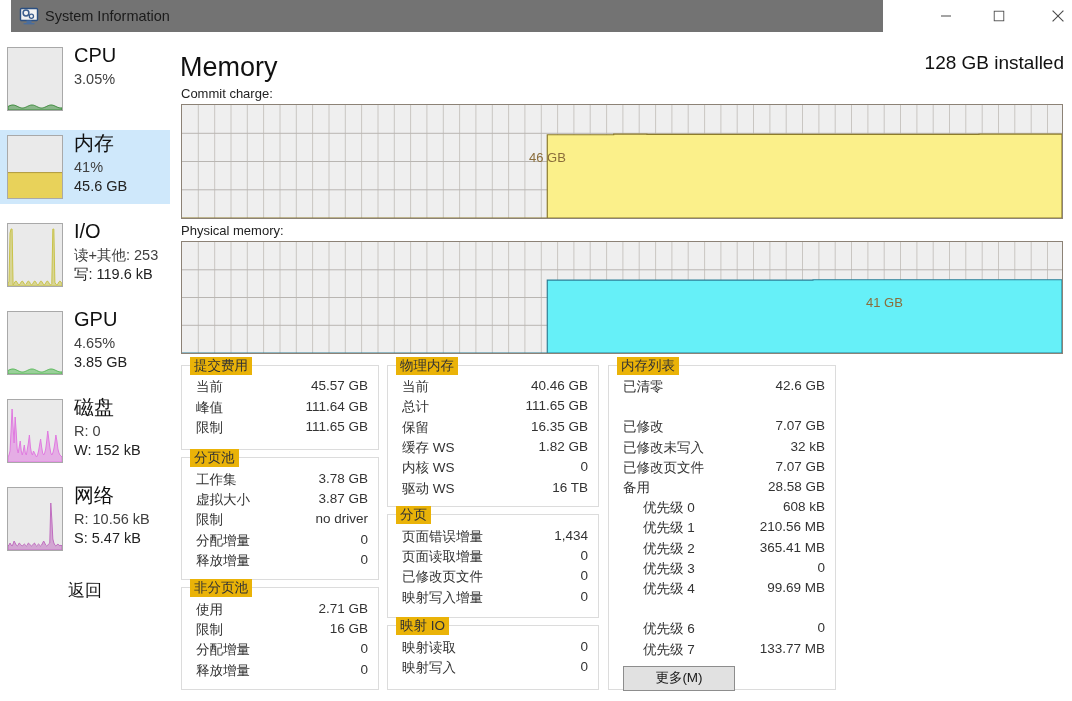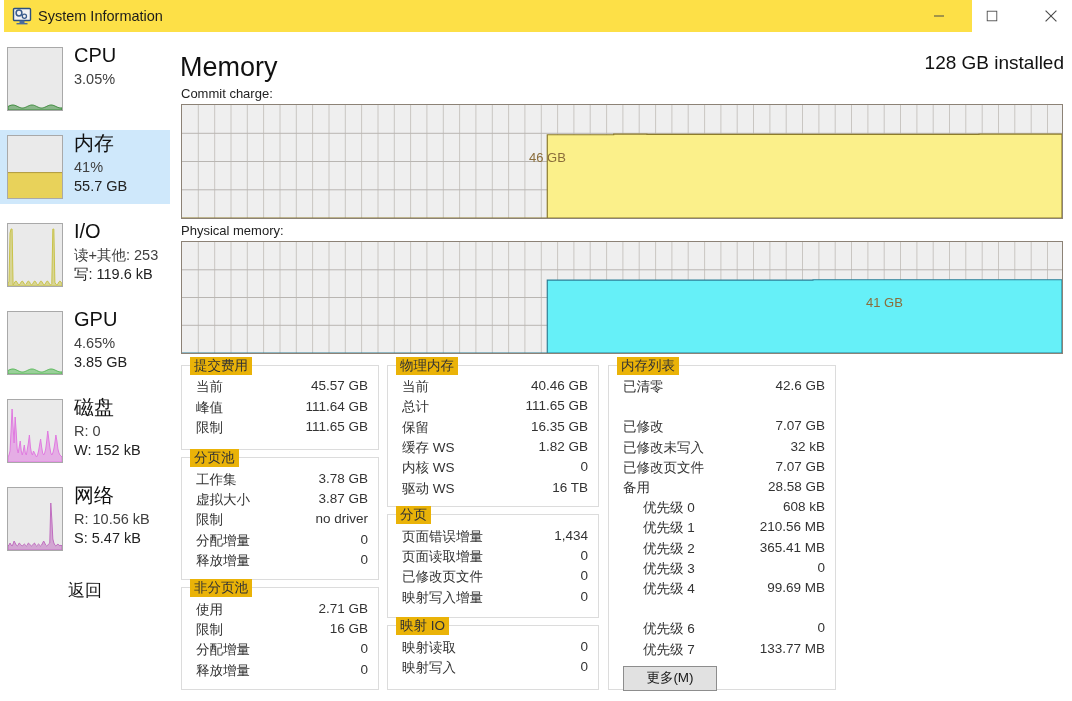--- a/index.html
+++ b/index.html
@@ -5,21 +5,21 @@
   * { box-sizing: border-box; margin:0; padding:0; }
   html,body { width:1072px; height:701px; overflow:hidden; }
   body {
     font-family: "Liberation Sans", "DejaVu Sans", sans-serif;
     background:#ffffff; color:#1a1a1a;
     -webkit-font-smoothing: antialiased;
   }
   #app { position:relative; width:1072px; height:701px; background:#fff; }
 
   
-  .titlebar { position:absolute; left:4px; top:0; width:968px; height:32px; background:#fde047; }
+  .titlebar { position:absolute; left:11px; top:0; width:872px; height:32px; background:#737373; }
   .tb-icon { position:absolute; left:8px; top:6px; width:20px; height:20px; }
   .tb-title { position:absolute; left:34px; top:6px; font-size:14.5px; color:#1b1b1b; line-height:20px; white-space:nowrap;}
   .winbtn { position:absolute; top:0; width:46px; height:32px; cursor:default; }
   .winbtn svg { position:absolute; left:50%; top:50%; transform:translate(-50%,-50%); }
   .wb-min { left:912px; } .wb-max { left:965px; } .wb-close { left:1024px; }
 
   
   .sidebar { position:absolute; left:0; top:34px; width:170px; height:600px; background:#fff; }
   .side-item { position:absolute; left:0; width:170px; height:74px; }
   .side-item.selected { background:#cfe8fb; }
@@ -97,21 +97,21 @@
       <div class="side-item selected" style="top: 96px;">
         <div class="thumb">
           <svg viewBox="0 0 54 62" preserveAspectRatio="none">
             <rect x="0" y="36.6" width="54" height="25.4" fill="#e8d25a" stroke="none"></rect>
             <line x1="0" y1="36.6" x2="54" y2="36.6" stroke="#b09a3a" stroke-width="1"></line>
             <path d="M0,62 L0.00,60.00 L1.02,60.00 L2.04,60.00 L3.06,60.00 L4.08,60.00 L5.09,60.00 L6.11,60.00 L7.13,60.00 L8.15,60.00 L9.17,60.00 L10.19,60.00 L11.21,60.00 L12.23,60.00 L13.25,60.00 L14.26,60.00 L15.28,60.00 L16.30,60.00 L17.32,60.00 L18.34,60.00 L19.36,60.00 L20.38,60.00 L21.40,60.00 L22.42,60.00 L23.43,60.00 L24.45,60.00 L25.47,60.00 L26.49,60.00 L27.51,60.00 L28.53,60.00 L29.55,60.00 L30.57,60.00 L31.58,60.00 L32.60,60.00 L33.62,60.00 L34.64,60.00 L35.66,60.00 L36.68,60.00 L37.70,60.00 L38.72,60.00 L39.74,60.00 L40.75,60.00 L41.77,60.00 L42.79,60.00 L43.81,60.00 L44.83,60.00 L45.85,60.00 L46.87,60.00 L47.89,60.00 L48.91,60.00 L49.92,60.00 L50.94,60.00 L51.96,60.00 L52.98,60.00 L54.00,60.00 L54,62 Z" fill="#e8d25a" fill-opacity="0.55" stroke="#e8d25a" stroke-width="1"></path>
           </svg>
         </div>
         <div class="s-name">内存</div>
         <div class="s-l1">41%</div>
-        <div class="s-l2">55.7 GB</div>
+        <div class="s-l2">45.6 GB</div>
       </div>
       <div class="side-item" style="top: 184px;">
         <div class="thumb">
           <svg viewBox="0 0 54 62" preserveAspectRatio="none">
             <path d="M0,62 L0.00,59.00 L1.02,57.30 L2.04,9.00 L3.06,5.00 L4.08,5.00 L5.09,60.86 L6.11,59.36 L7.13,57.52 L8.15,57.08 L9.17,58.46 L10.19,60.35 L11.21,60.96 L12.23,59.71 L13.25,57.79 L14.26,57.01 L15.28,58.12 L16.30,60.06 L17.32,61.00 L18.34,60.04 L19.36,58.09 L20.38,57.01 L21.40,57.81 L22.42,59.74 L23.43,60.97 L24.45,60.33 L25.47,58.43 L26.49,57.07 L27.51,57.54 L28.53,59.39 L29.55,60.87 L30.57,60.58 L31.58,58.79 L32.60,57.20 L33.62,57.31 L34.64,59.03 L35.66,60.72 L36.68,60.78 L37.70,59.15 L38.72,57.39 L39.74,57.15 L40.75,58.67 L41.77,60.50 L42.79,60.91 L43.81,59.51 L44.83,5.00 L45.85,5.00 L46.87,58.31 L47.89,60.24 L48.91,60.99 L49.92,59.85 L50.94,57.91 L51.96,57.00 L52.98,57.98 L54.00,59.93 L54,62 Z" fill="#c9c34a" fill-opacity="0.55" stroke="#c9c34a" stroke-width="1"></path>
           </svg>
         </div>
         <div class="s-name">I/O</div>
         <div class="s-l1">读+其他: 253</div>
         <div class="s-l2">写: 119.6 kB</div>
@@ -439,16 +439,16 @@
         <span class="v">99.69 MB</span>
       </div>
       <div class="row" style="top: 254.4px;">
         <span class="k ind">优先级 6</span>
         <span class="v">0</span>
       </div>
       <div class="row" style="top: 274.6px;">
         <span class="k ind">优先级 7</span>
         <span class="v">133.77 MB</span>
       </div>
-      <div class="morebtn" style="left: 14px; top: 299.8px; width: 94px; height: 25px;">更多(M)</div>
+      <div class="morebtn" style="left: 14px; top: 299.8px; width: 112px; height: 25px;">更多(M)</div>
     </div>
 
 </div>
 
 </body></html>

